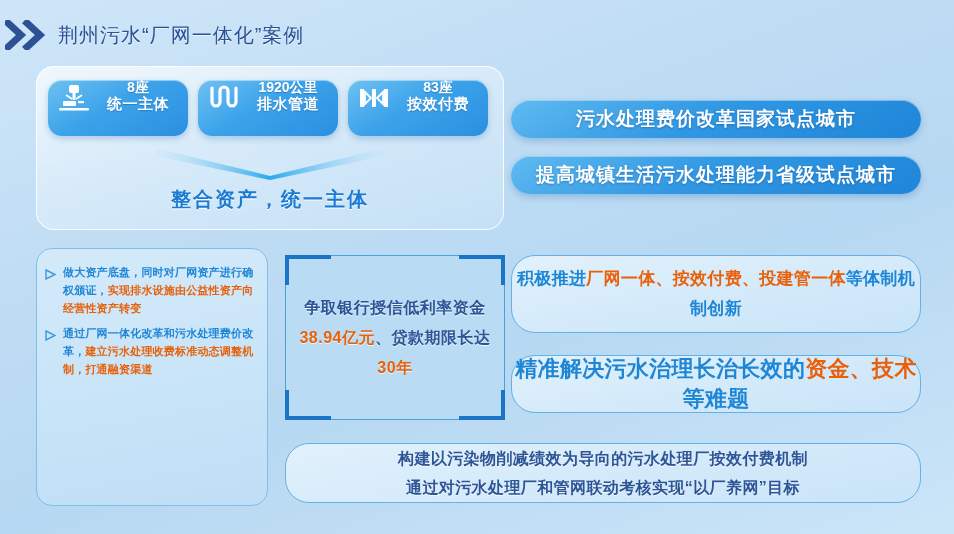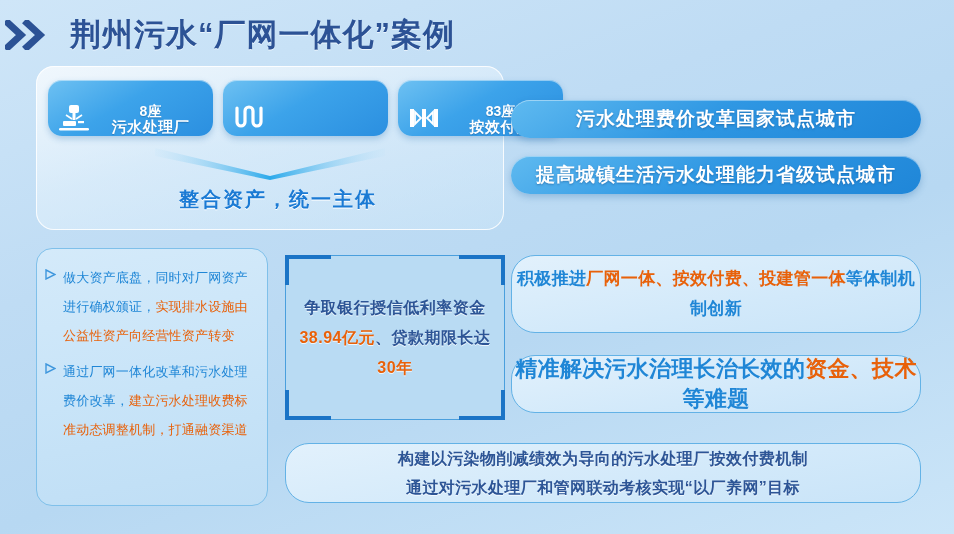--- a/index.html
+++ b/index.html
@@ -9,49 +9,49 @@
     background:linear-gradient(160deg,#cfe6f8 0%,#bfdcf4 35%,#b7d8f2 60%,#cbe5f8 100%);
     position:relative;
   }
   .slide{position:relative;width:954px;height:534px;}
 
   
   .header{position:absolute;left:0;top:12px;width:954px;height:46px;display:flex;align-items:center;}
   .chev{width:46px;height:40px;margin-left:4px;display:flex;align-items:center;justify-content:center;}
   .chev svg{display:block;}
   .title{
-    font-size:31px;font-weight:bold;color:#2c5295;letter-spacing:1px;
-    margin-left:20px;white-space:nowrap;
+    font-size:20px;font-weight:normal;color:#2c5295;letter-spacing:1px;
+    margin-left:8px;white-space:nowrap;
     text-shadow:0 1px 0 #eaf4fd;
   }
 
   
   .assets-panel{
     position:absolute;left:36px;top:66px;width:468px;height:164px;
     border-radius:18px;
     background:linear-gradient(165deg,rgba(255,255,255,.72) 0%,rgba(231,244,253,.55) 45%,rgba(210,234,250,.38) 100%);
     box-shadow:inset 0 0 0 1px rgba(255,255,255,.85);
   }
   .stat-row{position:absolute;left:12px;top:14px;display:flex;gap:10px;}
   .stat-card{
-    width:165px;height:56px;border-radius:14px;
+    width:140px;height:56px;border-radius:14px;
     background:linear-gradient(150deg,#6ec1f2 0%,#3ca3ea 45%,#2b8fe0 100%);
     box-shadow:0 3px 6px rgba(40,110,175,.28), inset 0 1px 0 rgba(255,255,255,.45);
-    display:flex;align-items:flex-end;padding-left:8px;box-sizing:border-box;
+    display:flex;align-items:flex-start;padding-left:8px;box-sizing:border-box;
   }
   .stat-ico{width:36px;height:36px;flex:0 0 36px;display:flex;align-items:center;justify-content:center;}
   .stat-ico svg{display:block;}
   .stat-txt{flex:1;text-align:center;color:#ffffff;font-weight:bold;line-height:1.12;
     text-shadow:0 1px 1px rgba(25,85,140,.45);padding-right:4px;}
   .stat-num{font-size:14px;display:block;}
   .stat-lab{font-size:15px;display:block;letter-spacing:.5px;}
 
   .down-arrow{position:absolute;left:50%;transform:translateX(-50%);top:80px;}
   .merge-text{
-    position:absolute;left:8px;top:120px;width:468px;text-align:center;
+    position:absolute;left:0;top:120px;width:468px;text-align:center;
     font-size:20px;font-weight:bold;color:#1a7ad4;letter-spacing:2px;
     text-shadow:0 1px 0 #ffffff;
   }
 
   
   .pill{
     position:absolute;border-radius:22px;
     background:linear-gradient(150deg,#5fbaf0 0%,#2f97e3 48%,#1f86d8 100%);
     box-shadow:0 3px 7px rgba(35,105,170,.3), inset 0 1px 0 rgba(255,255,255,.4);
     display:flex;align-items:center;justify-content:center;
@@ -65,21 +65,21 @@
   .bullets{
     position:absolute;left:36px;top:248px;width:232px;height:258px;
     border-radius:16px;box-sizing:border-box;
     background:linear-gradient(170deg,#d4eafa 0%,#c8e4f8 55%,#bfdef5 100%);
     border:1px solid #7fc0ea;
     padding:14px 10px 10px 8px;
   }
   .bullet{display:flex;margin-bottom:7px;}
   .bullet-mark{flex:0 0 18px;color:#3f97dd;font-size:13px;line-height:21px;padding-top:1px;}
   .bullet-mark svg{display:block;margin-top:5px;}
-  .bullet-body{font-size:13px;font-weight:normal;line-height:29px;color:#1f86d6;letter-spacing:.2px;}
+  .bullet-body{font-size:11px;font-weight:bold;line-height:18px;color:#1f86d6;letter-spacing:.2px;}
   .hl{color:#e8610a;}
 
   
   .credit-box{
     position:absolute;left:285px;top:255px;width:220px;height:165px;
     background:#b9dbf3;border:1px solid #4a9fdd;box-sizing:border-box;
     display:flex;align-items:center;justify-content:center;
   }
   .credit-box .corner{position:absolute;background:#1b74c6;}
   .credit-text{
@@ -127,29 +127,33 @@
             <rect x="14.5" y="10" width="3" height="7" fill="#fff"></rect>
             <path d="M8 12 L14 16" stroke="#fff" stroke-width="1.6"></path>
             <path d="M24 12 L18 16" stroke="#fff" stroke-width="1.6"></path>
             <rect x="5" y="18" width="13" height="5" rx="1" fill="#fff"></rect>
             <rect x="20" y="18" width="6" height="2.2" fill="#fff"></rect>
             <rect x="1" y="25" width="30" height="2.4" rx="1.2" fill="#fff"></rect>
           </svg>
         </div>
         <div class="stat-txt">
           <span class="stat-num">8座</span>
-          <span class="stat-lab">污水处理厂</span>
+          <span class="stat-lab">统一主体</span>
         </div>
       </div>
 
       <div class="stat-card">
         <div class="stat-ico">
           <svg width="32" height="28" viewBox="0 0 32 28">
             <path d="M4 4 L4 18 a4 4 0 0 0 8 0 L12 7 a4 4 0 0 1 8 0 L20 18 a4 4 0 0 0 8 0 L28 4" fill="none" stroke="#fff" stroke-width="3.2" stroke-linecap="round"></path>
           </svg>
+        </div>
+        <div class="stat-txt">
+          <span class="stat-num">1920公里</span>
+          <span class="stat-lab">排水管道</span>
         </div>
       </div>
 
       <div class="stat-card">
         <div class="stat-ico">
           <svg width="32" height="26" viewBox="0 0 32 26">
             <rect x="2" y="4" width="4" height="18" fill="#fff"></rect>
             <rect x="26" y="4" width="4" height="18" fill="#fff"></rect>
             <rect x="14" y="4" width="4" height="18" fill="#fff"></rect>
             <path d="M7 7 L13 13 L7 19 Z" fill="none" stroke="#fff" stroke-width="1.8"></path>

